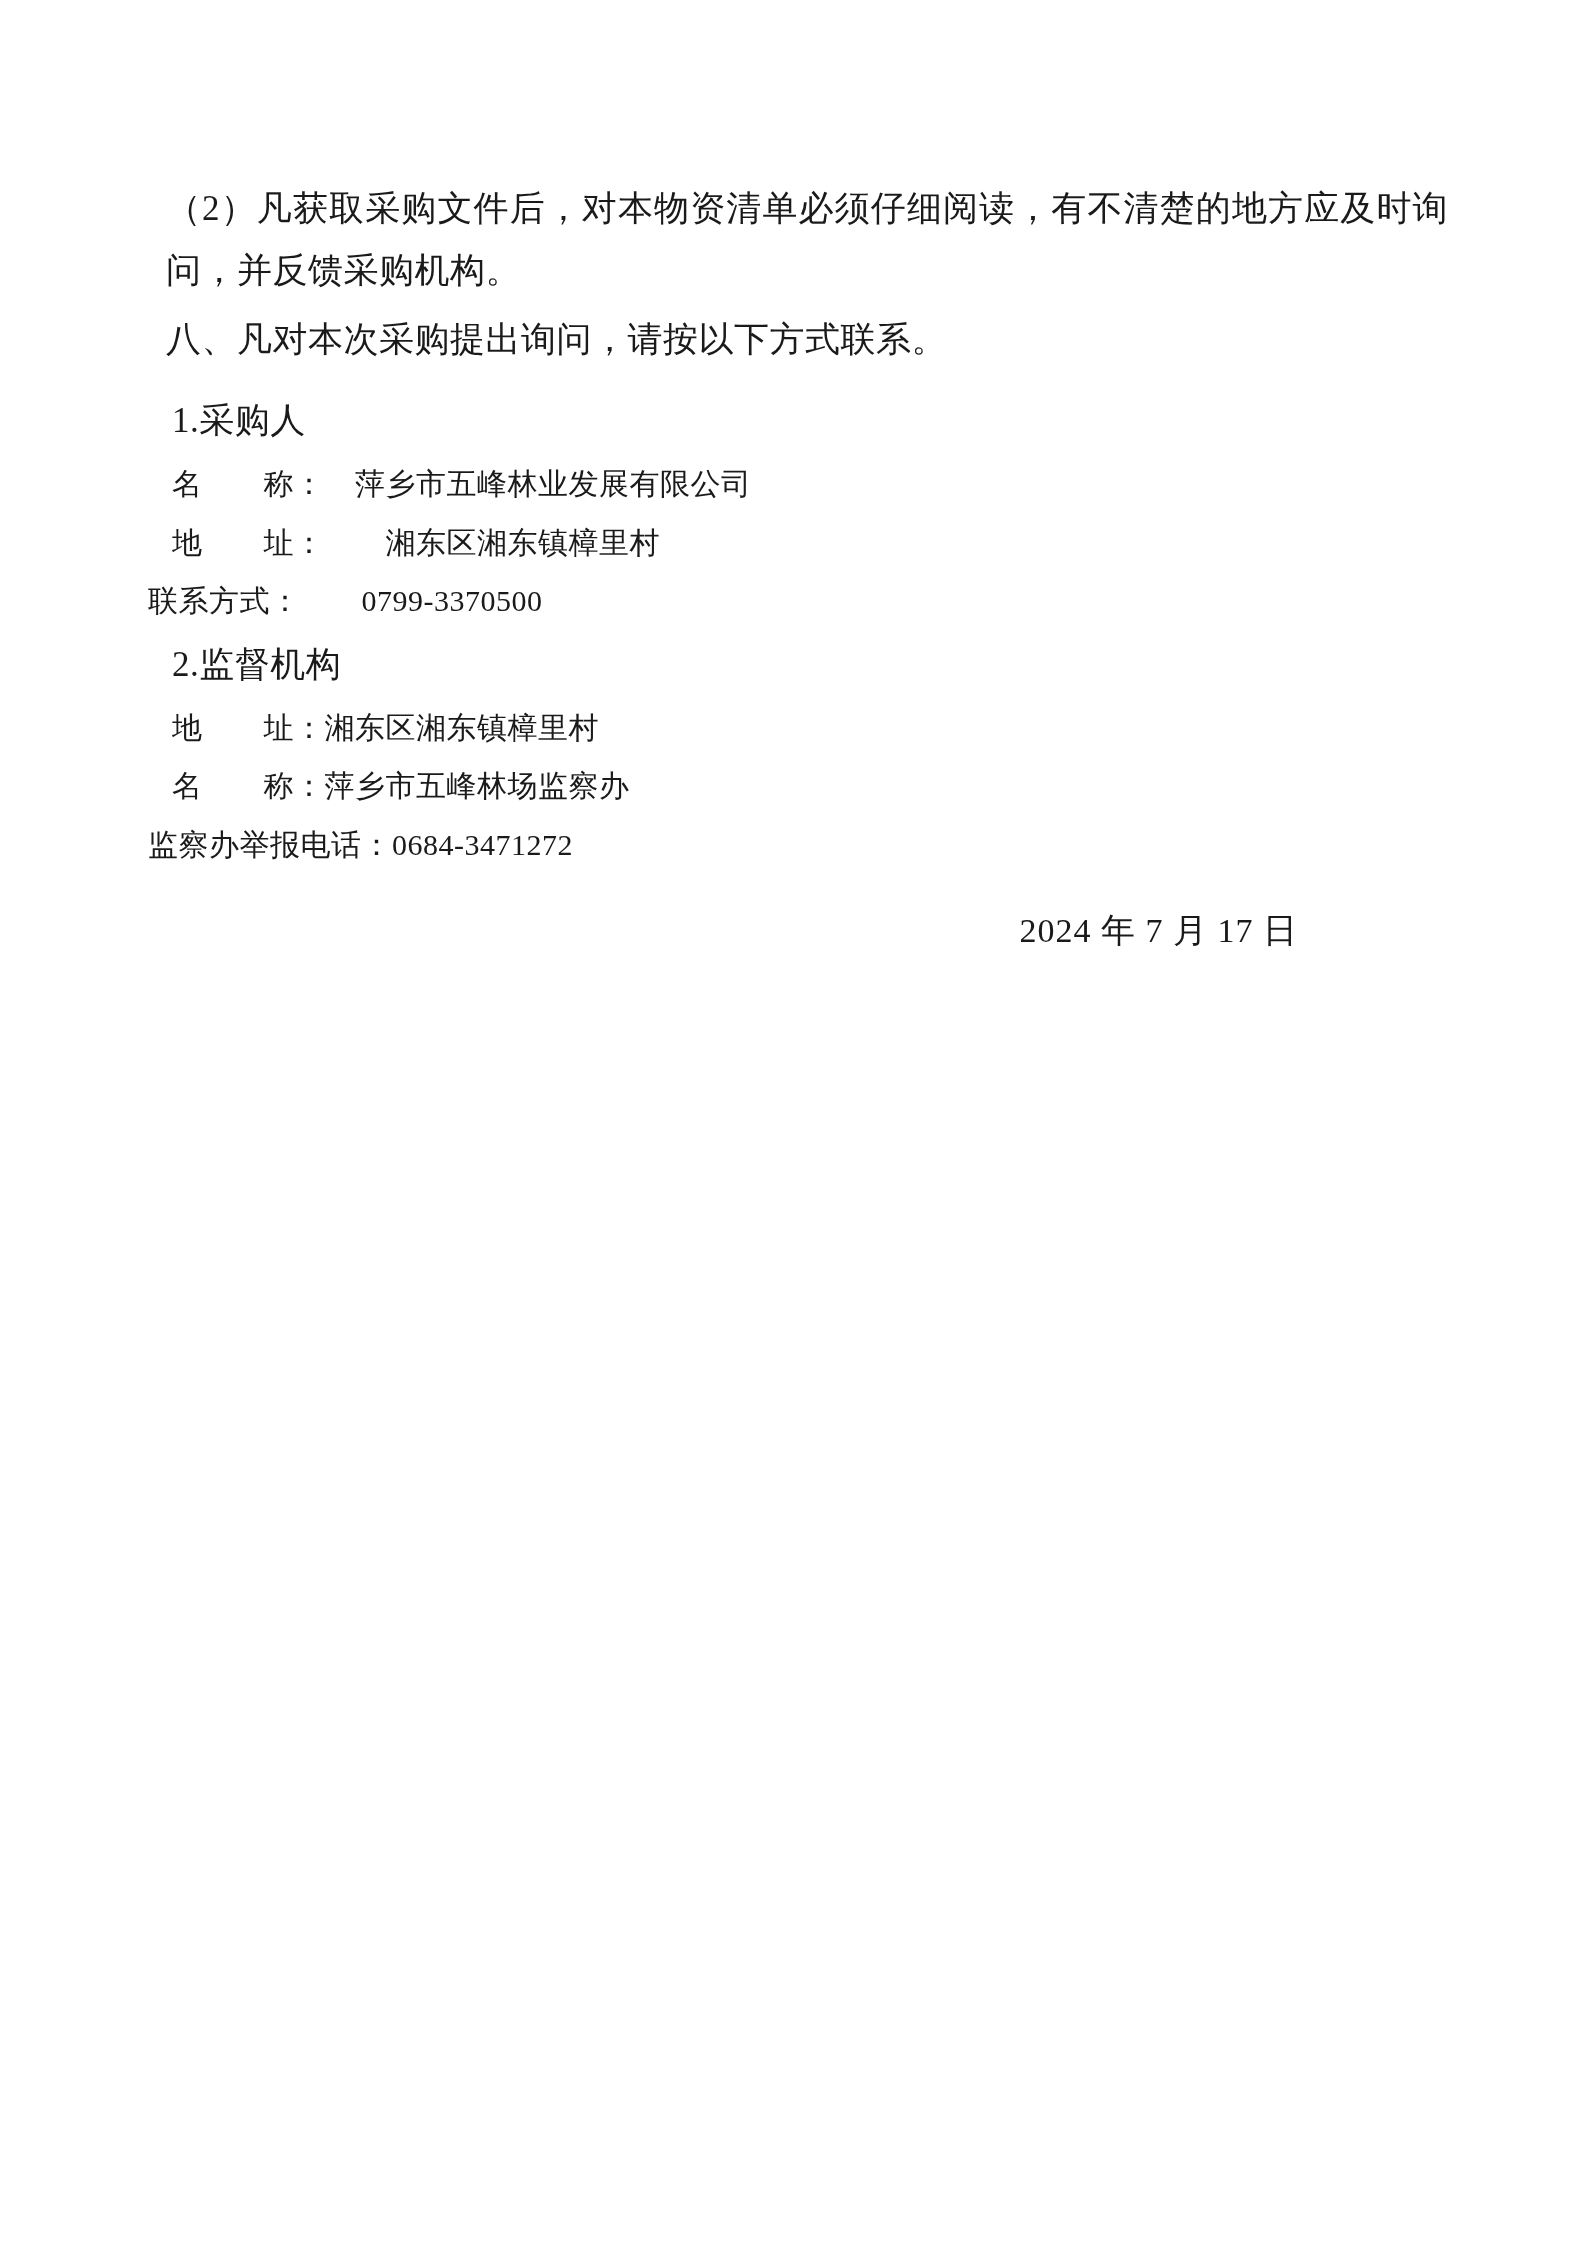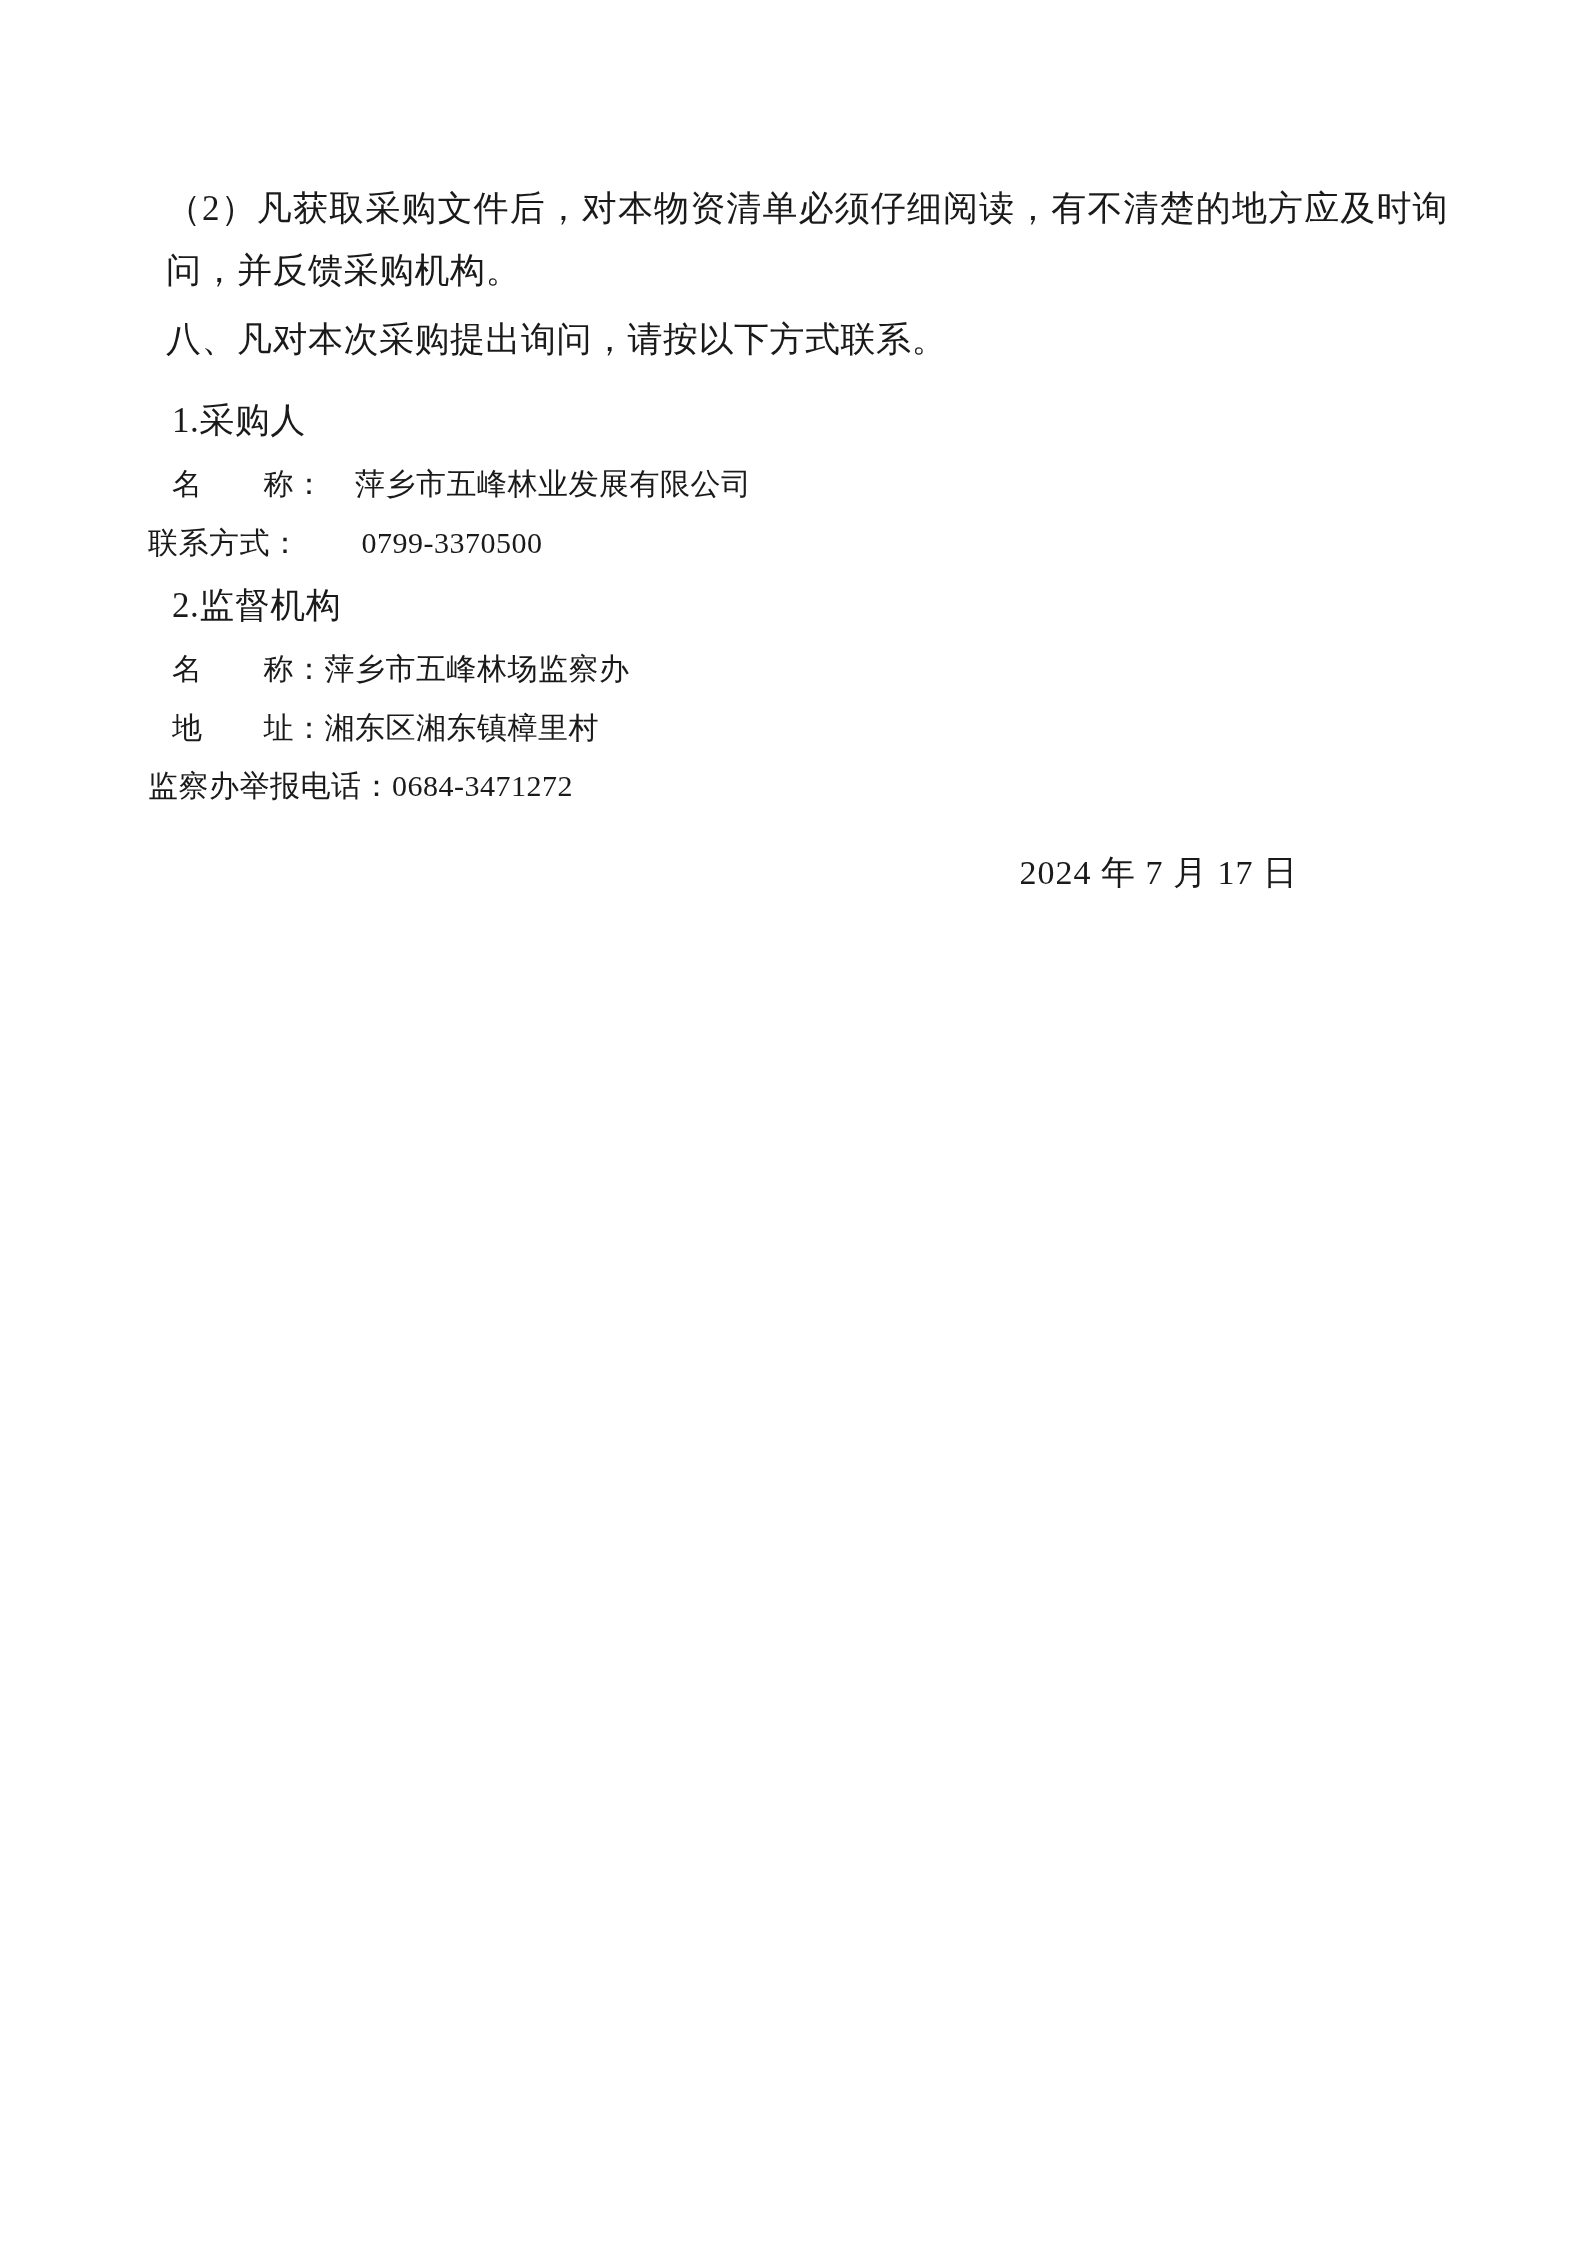--- a/index.html
+++ b/index.html
@@ -80,27 +80,28 @@
     <p class="para indent2">（2）凡获取采购文件后，对本物资清单必须仔细阅读，有不清楚的地方应及时询问，并反馈采购机构。</p>
 
     <p class="para indent2">八、凡对本次采购提出询问，请按以下方式联系。</p>
 
     <div class="blockgap"></div>
 
     <p class="sect-head">1.采购人</p>
 
     <p class="line line-indent"><span>名　　称：</span><span>　萍乡市五峰林业发展有限公司</span></p>
 
+    <p class="line line-indent"><span>地　　址：</span><span>　　湘东区湘东镇樟里村</span></p>
 
     <p class="line line-noindent"><span>联系方式：</span><span>　　0799-3370500</span></p>
 
     <p class="sect-head">2.监督机构</p>
 
+    <p class="line line-indent"><span>地　　址：</span><span>湘东区湘东镇樟里村</span></p>
+
     <p class="line line-indent"><span>名　　称：</span><span>萍乡市五峰林场监察办</span></p>
-
-    <p class="line line-indent"><span>地　　址：</span><span>湘东区湘东镇樟里村</span></p>
 
     <p class="line line-noindent"><span>监察办举报电话：</span><span>0684-3471272</span></p>
 
     <p class="date">2024 年 7 月 17 日</p>
 
   </div>
 </div>
 
 </body></html>

